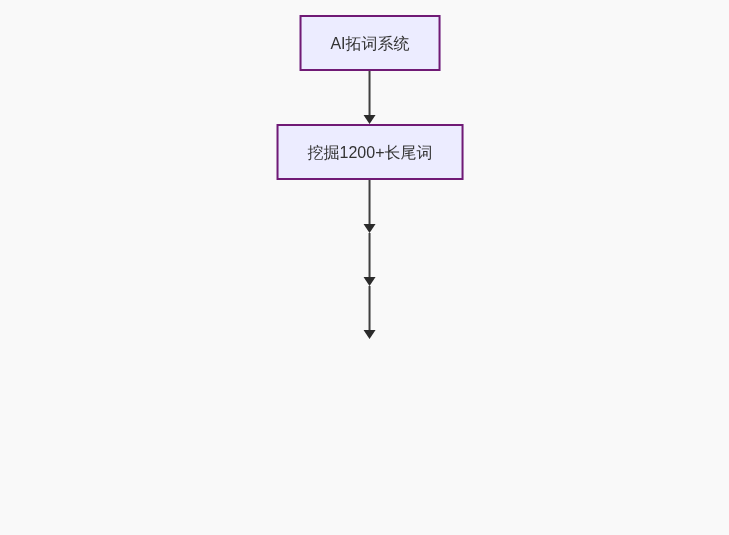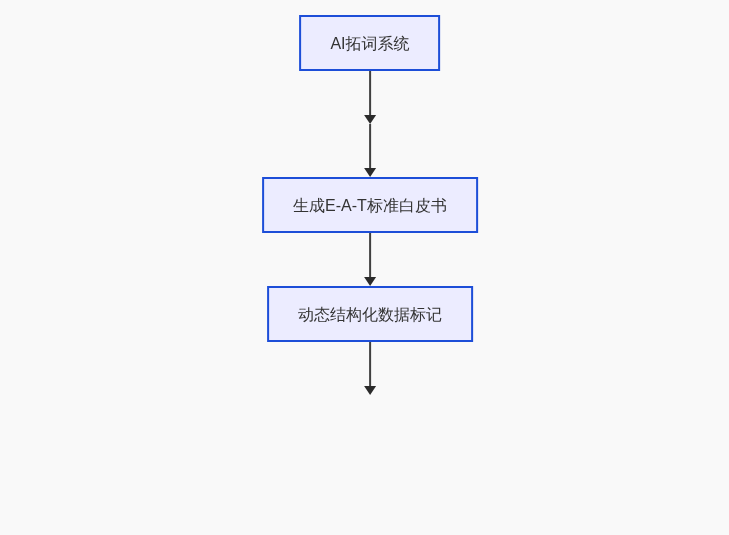--- a/index.html
+++ b/index.html
@@ -24,21 +24,21 @@
     align-items: center;
   }
   .node {
     box-sizing: border-box;
     min-height: 56px;
     padding: 0 29px;
     display: flex;
     align-items: center;
     justify-content: center;
     background: #ECECFF;
-    border: 2px solid #1d4ed8;
+    border: 2px solid #701a75;
     color: #333333;
     font-size: 16px;
     line-height: 19px;
     white-space: nowrap;
   }
   .arrow {
     height: 53px;
     width: 12px;
     display: flex;
     flex-direction: column;
@@ -64,38 +64,35 @@
 
   <div class="node">
     <span>AI拓词系统</span>
   </div>
 
   <div class="arrow">
     <div class="shaft"></div>
     <div class="head"></div>
   </div>
 
-
-  <div class="arrow">
-    <div class="shaft"></div>
-    <div class="head"></div>
-  </div>
-
   <div class="node">
-    <span>生成E-A-T标准白皮书</span>
+    <span>挖掘1200+长尾词</span>
   </div>
 
   <div class="arrow">
     <div class="shaft"></div>
     <div class="head"></div>
   </div>
 
-  <div class="node">
-    <span>动态结构化数据标记</span>
+
+  <div class="arrow">
+    <div class="shaft"></div>
+    <div class="head"></div>
   </div>
+
 
   <div class="arrow">
     <div class="shaft"></div>
     <div class="head"></div>
   </div>
 
 
 </div>
 
 </body></html>

